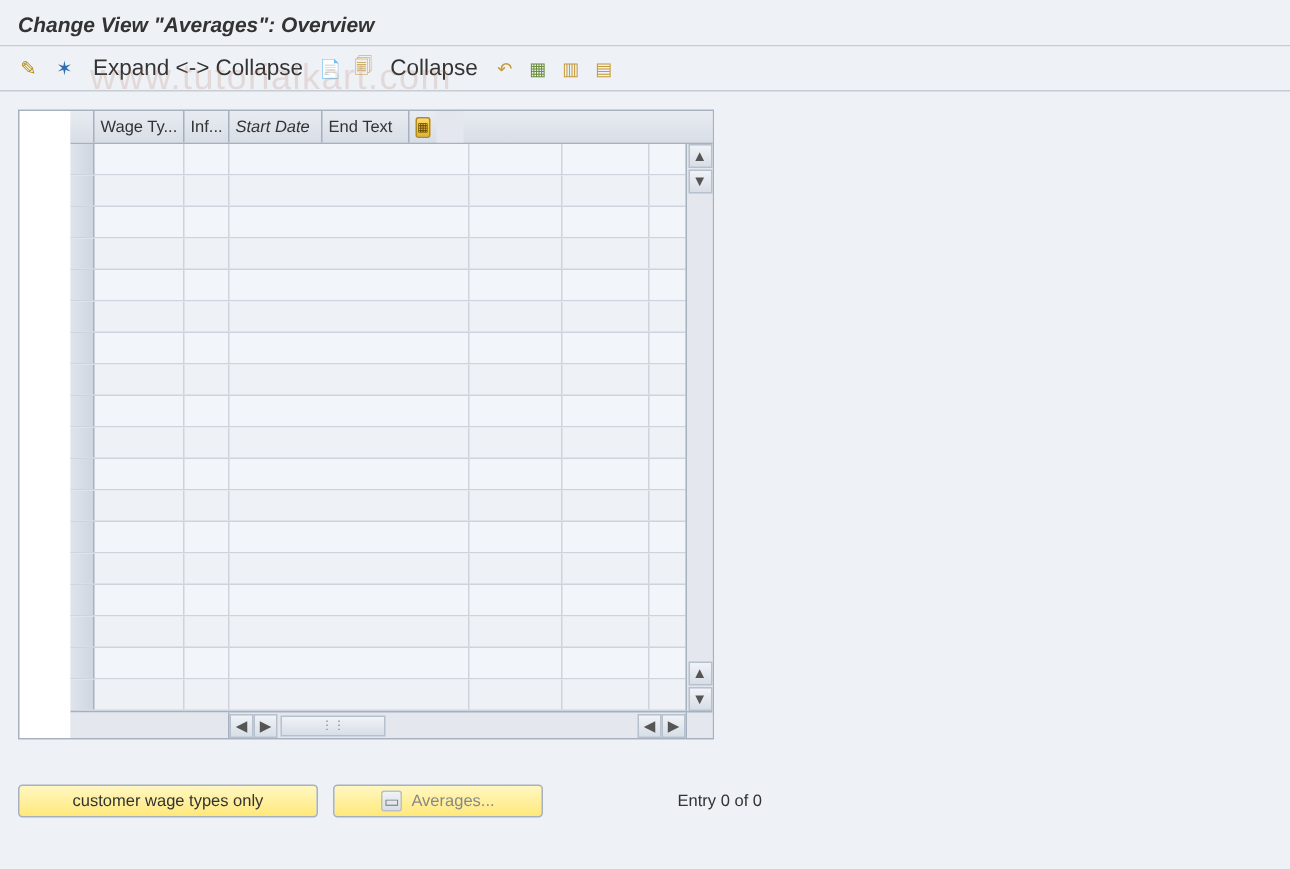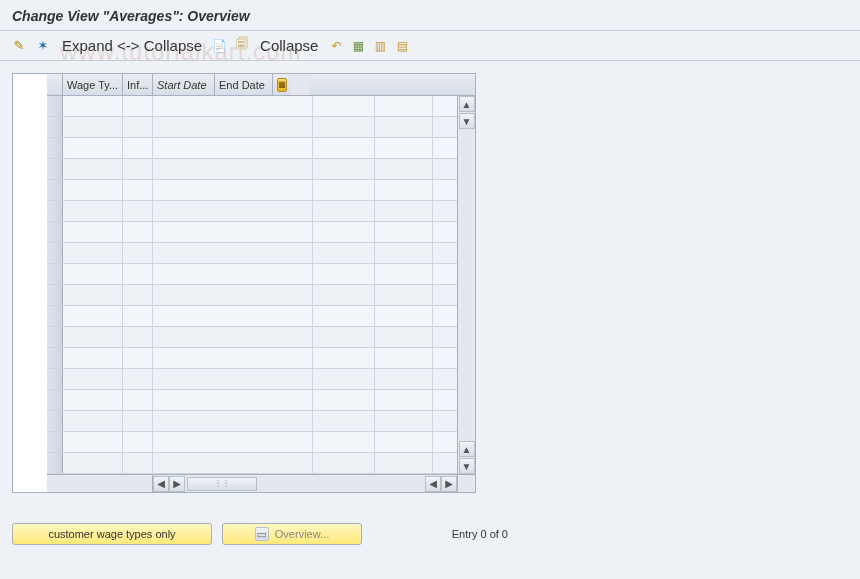--- a/index.html
+++ b/index.html
@@ -251,21 +251,21 @@
 
 <div class="watermark">www.tutorialkart.com</div>
 
 <div class="content-area">
   <div class="table-wrapper">
     <div class="table-header-row">
       <div class="table-header-cell col-sel"></div>
       <div class="table-header-cell col-wagety">Wage Ty...</div>
       <div class="table-header-cell col-inf">Inf...</div>
       <div class="table-header-cell col-start">Start Date</div>
-      <div class="table-header-cell col-end">End Date</div>
+      <div class="table-header-cell col-end">End Text</div>
       <div class="table-header-cell col-config">
         <span class="config-icon">▦</span>
       </div>
       <div class="table-header-cell col-vscroll"></div>
     </div>
 
     <div class="table-body">
       <div class="table-rows">
 
         <div class="table-row">
@@ -455,17 +455,17 @@
         </div>
       </div>
       <div style="width:18px;border-left:1px solid #a6b0bf;height:100%;"></div>
     </div>
   </div>
 
   <div class="bottom-bar">
     <div class="btn">customer wage types only</div>
     <div class="btn position">
       <span class="pos-icon">▭</span>
-      <span>Overview...</span>
+      <span>Averages...</span>
     </div>
     <div class="entry-text">Entry 0 of 0</div>
   </div>
 </div>
 
 </body></html>

